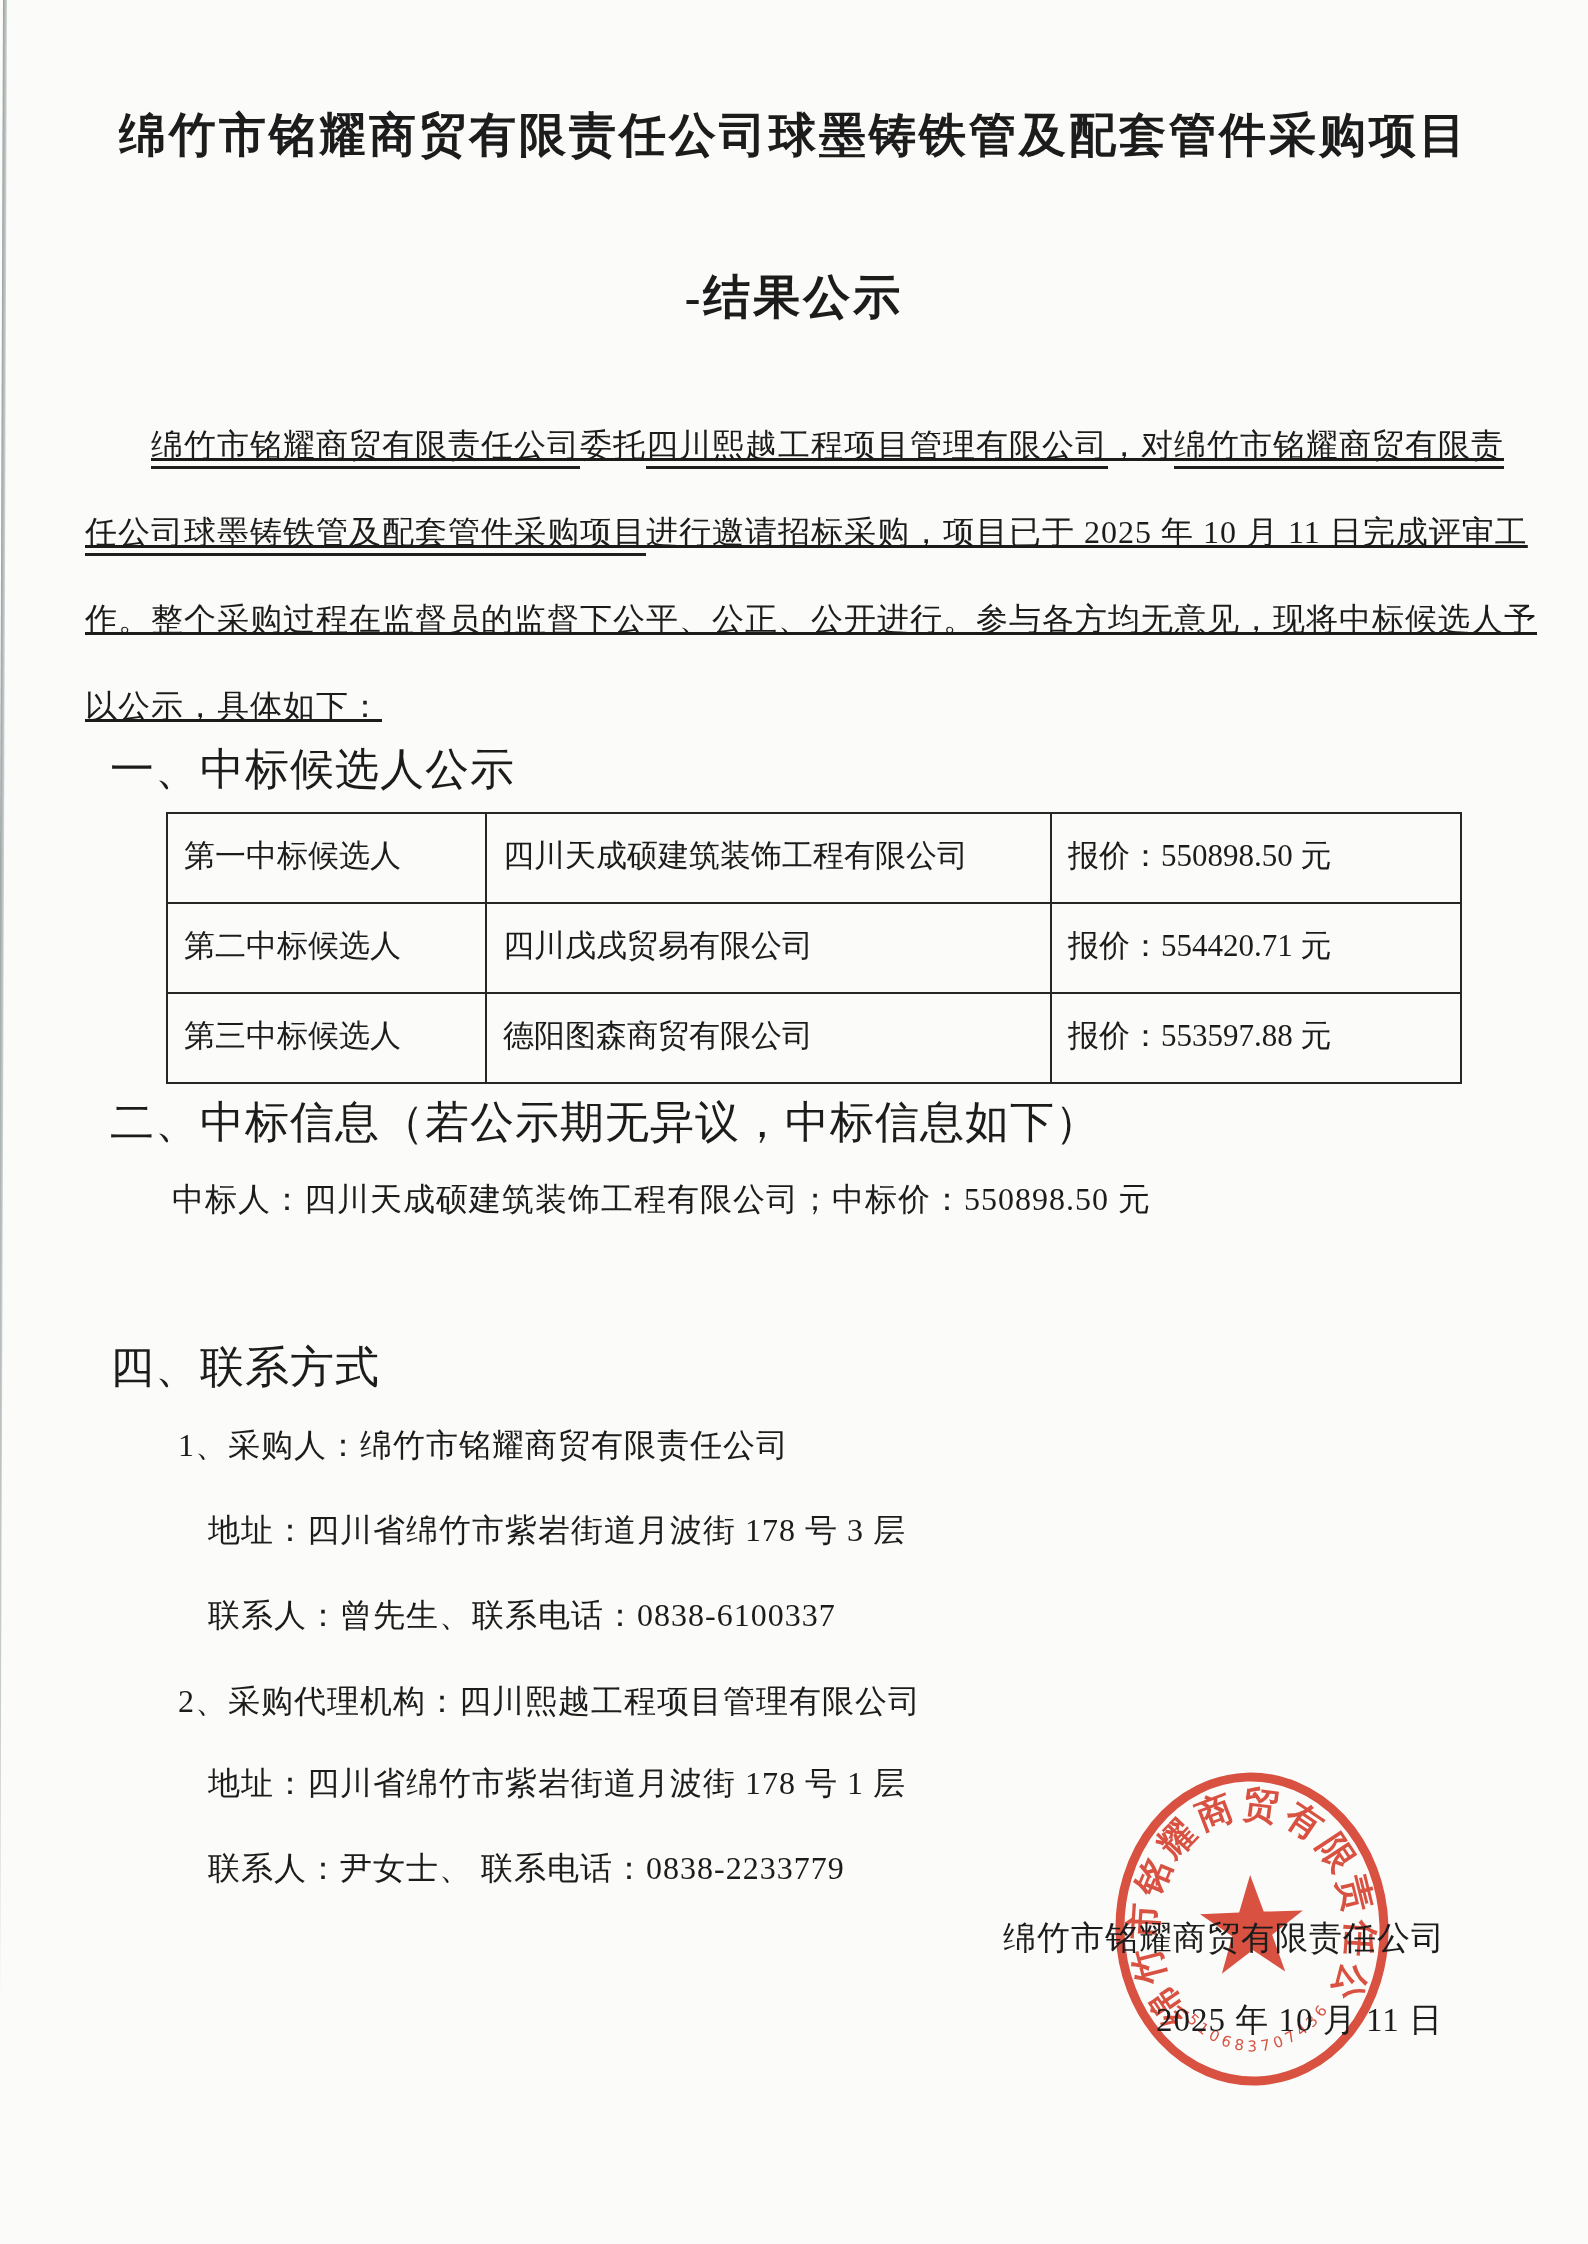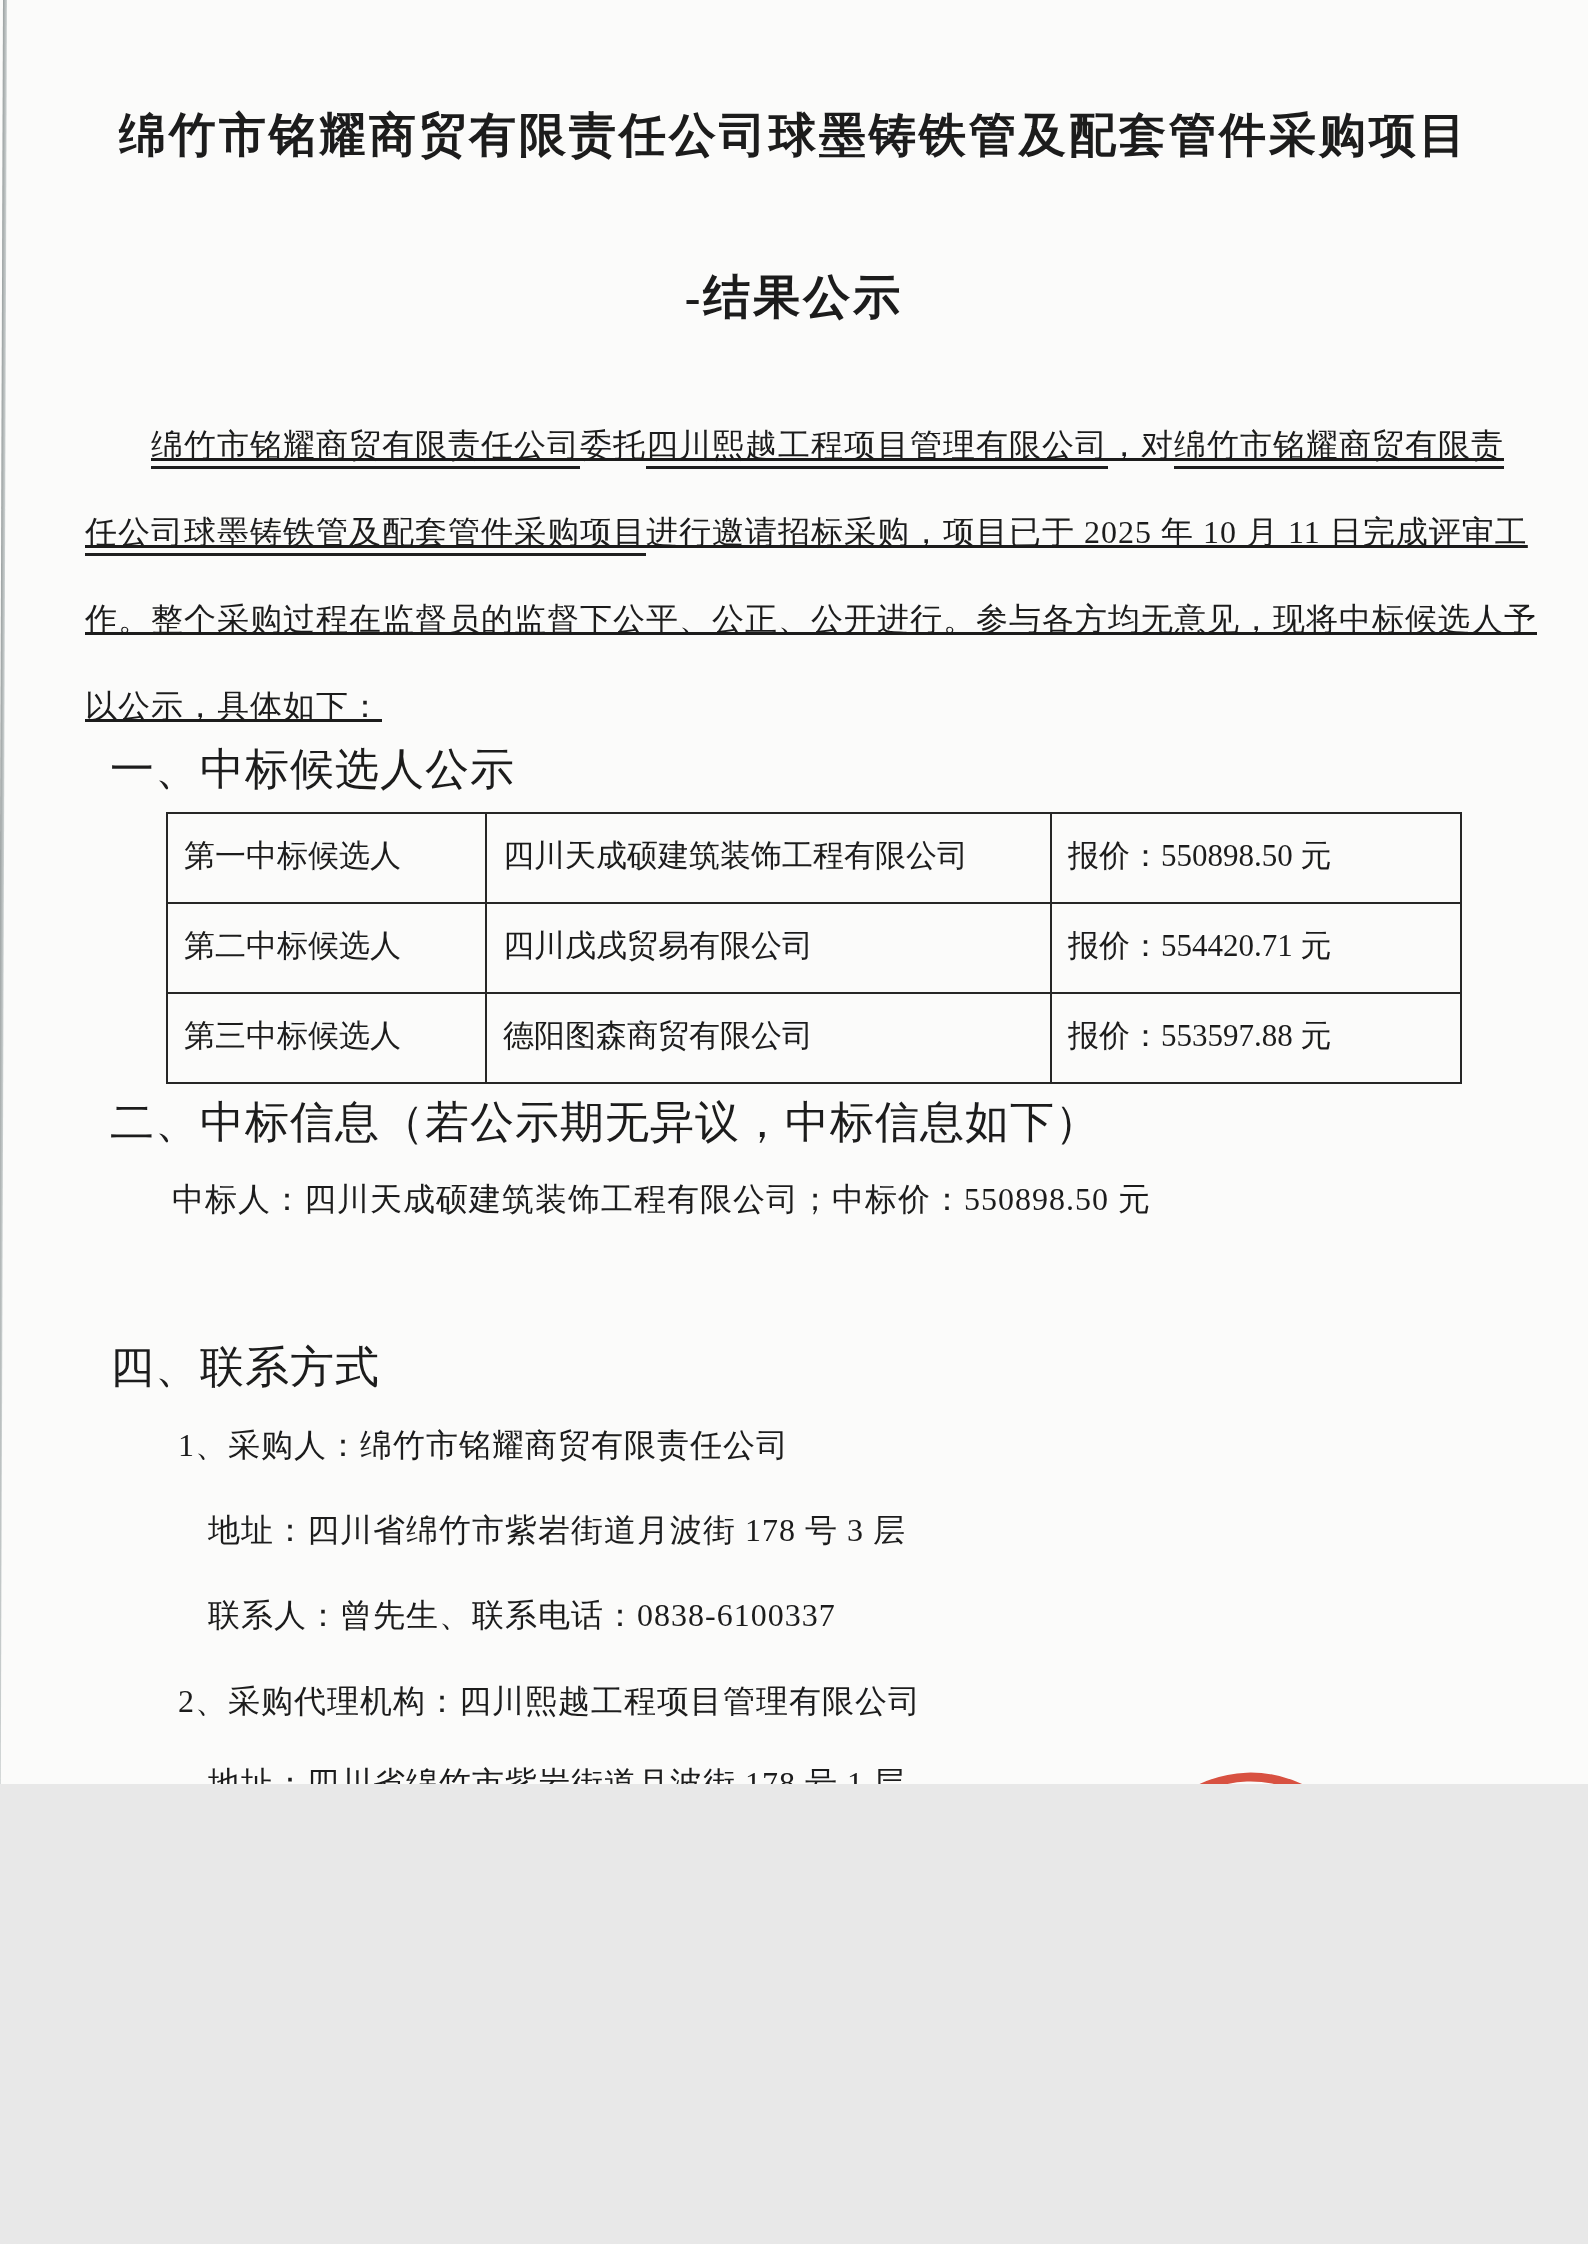--- a/index.html
+++ b/index.html
@@ -1,18 +1,18 @@
 <!DOCTYPE html>
 <html><head>
 <meta charset="utf-8">
 <style>
   html,body{margin:0;padding:0;background:#e8e8e8;}
   .page{
     position:relative;
-    width:1588px;height:1784px;
+    width:1588px;height:2244px;
     margin:0 auto;
     background:#fbfbfa;
     overflow:hidden;
     font-family:"Liberation Serif","DejaVu Serif",serif;
     color:#1c1c1c;
   }
   .t{position:absolute;white-space:nowrap;}
   .title{
     left:0;width:100%;text-align:center;
     font-weight:bold;font-size:47px;letter-spacing:3px;
@@ -99,20 +99,21 @@
   <div class="t sub" style="left:172px;top:1178px;">中标人：四川天成硕建筑装饰工程有限公司；中标价：550898.50 元</div>
 
 
   <div class="t h" style="left:110px;top:1338px;">四、联系方式</div>
 
   <div class="t sub" style="left:178px;top:1424px;">1、采购人：绵竹市铭耀商贸有限责任公司</div>
   <div class="t sub" style="left:208px;top:1509px;">地址：四川省绵竹市紫岩街道月波街 178 号 3 层</div>
   <div class="t sub" style="left:208px;top:1594px;">联系人：曾先生、联系电话：0838-6100337</div>
   <div class="t sub" style="left:178px;top:1680px;">2、采购代理机构：四川熙越工程项目管理有限公司</div>
   <div class="t sub" style="left:208px;top:1762px;">地址：四川省绵竹市紫岩街道月波街 178 号 1 层</div>
+  <div class="t sub" style="left:208px;top:1847px;">联系人：尹女士、 联系电话：0838-2233779</div>
 
   <svg class="seal" viewBox="0 0 294 330" xmlns="http://www.w3.org/2000/svg">
     <defs>
       <path id="arcTop" d="M 84.3 251 A 96 112 0 1 1 207.7 251" fill="none"></path>
       <path id="arcBottom" d="M 71.7 247 A 100 122 0 0 0 220.3 247" fill="none"></path>
     </defs>
     <ellipse cx="146" cy="165" rx="132" ry="152" fill="none" stroke="#d43a28" stroke-width="9"></ellipse>
     <polygon fill="#d43a28" points="146,111 158.3,148 197.4,148.3 166,171.5 177.7,208.7 146,186 114.3,208.7 126,171.5 94.6,148.3 133.7,148"></polygon>
     <text font-size="36" font-weight="bold" fill="#d43a28" letter-spacing="5" font-family="Liberation Serif, DejaVu Serif, serif">
       <textPath href="#arcTop" startOffset="1%">绵竹市铭耀商贸有限责任公司</textPath>

